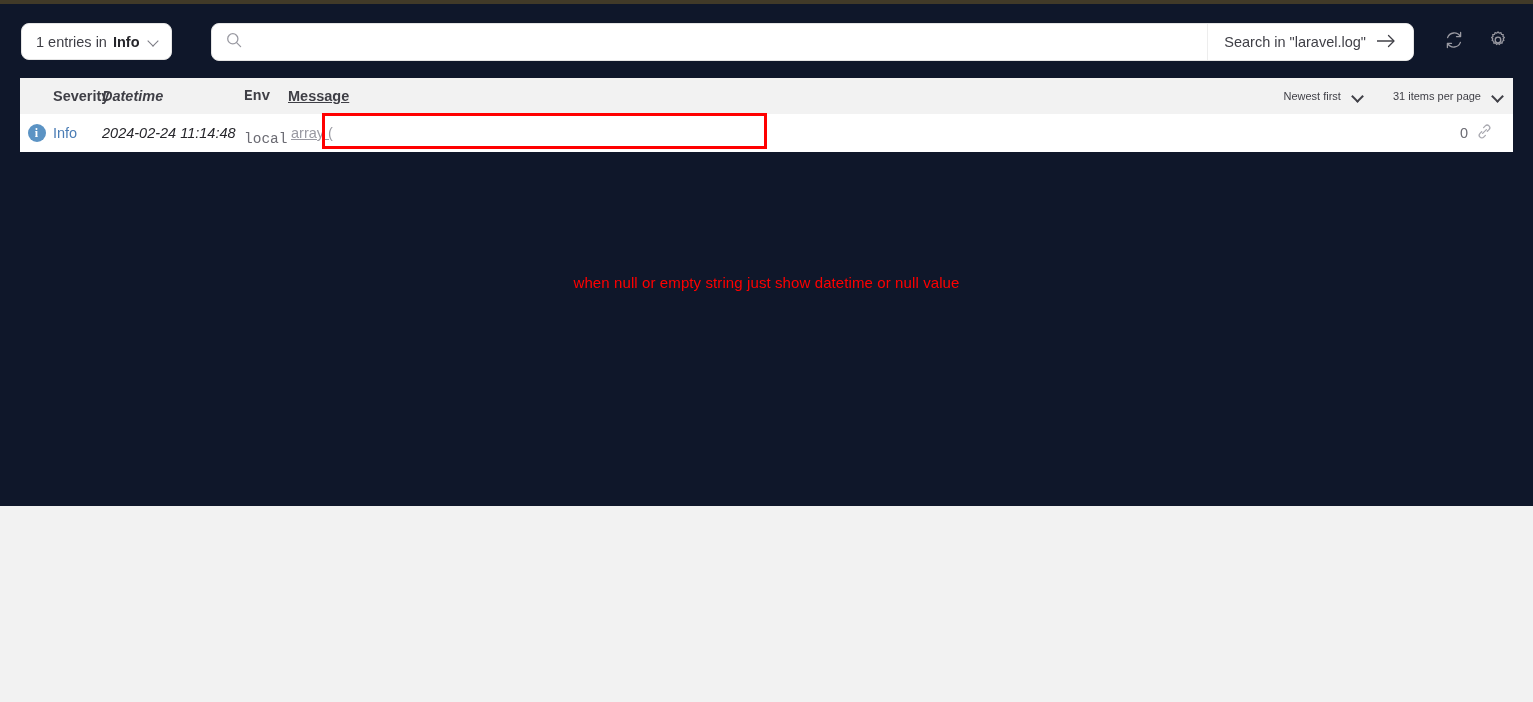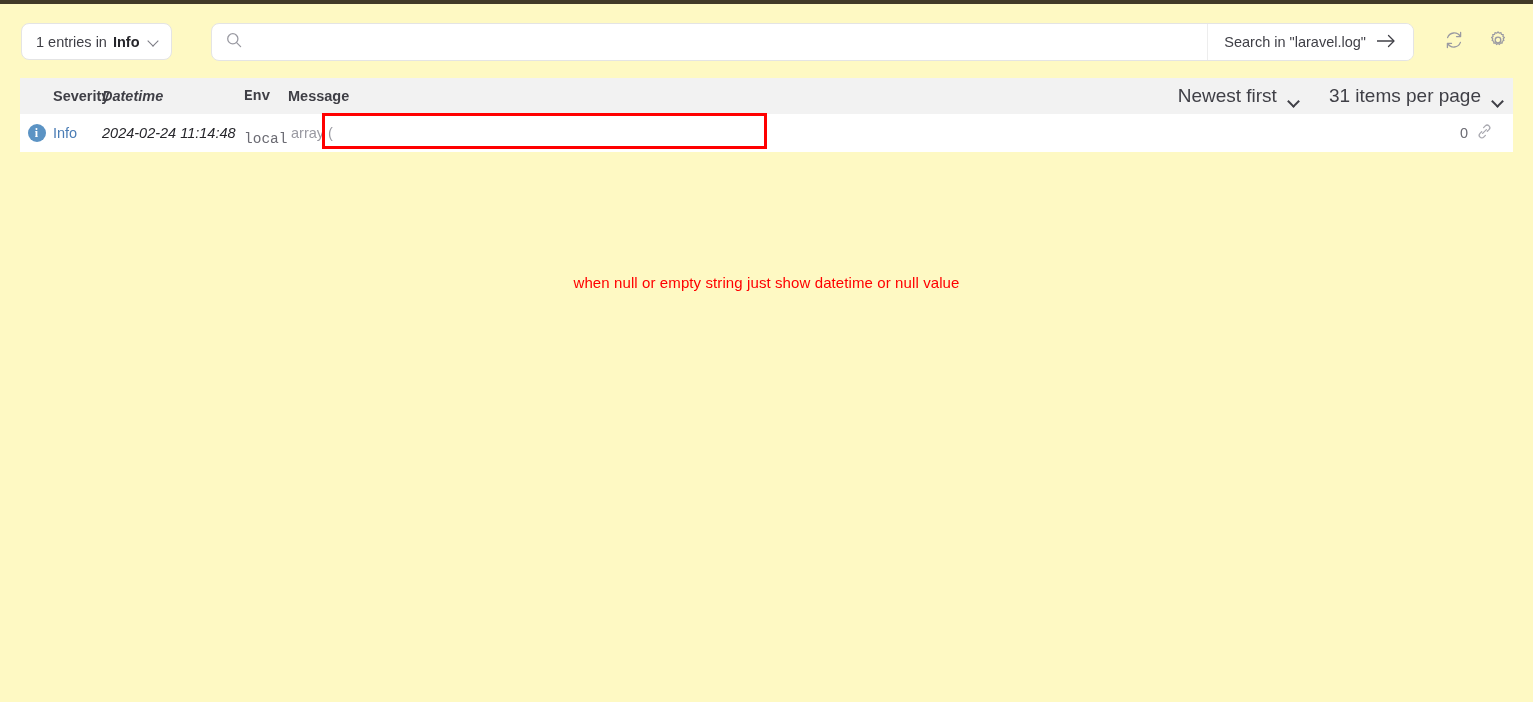--- a/index.html
+++ b/index.html
@@ -18,22 +18,22 @@
     position: absolute;
     top: 0; left: 0;
     width: 1533px;
     height: 4px;
     background: #413a28;
   }
   .page {
     position: absolute;
     top: 4px; left: 0;
     width: 1533px;
-    height: 698px;
-    background: #fef9c3;
+    height: 502px;
+    background: #0f172a;
   }
 
   
   .toolbar {
     position: absolute;
     top: 17px;
     left: 0;
     width: 1533px;
     height: 46px;
   }
@@ -152,30 +152,30 @@
     height: 36px;
     font-size: 14.5px;
     font-weight: bold;
     color: #3f3f46;
     background: #f2f2f2;
   }
   .col-icon    { width: 33px;  flex: 0 0 33px; }
   .col-sev     { width: 49px;  flex: 0 0 49px; }
   .col-dt      { width: 142px; flex: 0 0 142px; font-style: italic; }
   .col-env     { width: 44px;  flex: 0 0 44px; font-family: Liberation Mono, monospace; }
-  .col-msg     { flex: 1 1 auto; min-width: 0; }
+  .col-msg     { flex: 1 1 auto; min-width: 0; text-decoration: underline; }
   .col-right   { flex: 0 0 auto; display: flex; align-items: center; gap: 30px; padding-right: 10px; }
 
   .thead .col-dt { padding-left: 0; }
   .sort-ctl, .perpage-ctl {
     display: flex;
-    align-items: flex-end;
+    align-items: center;
     gap: 9px;
     font-weight: normal;
-    font-size: 19px;
+    font-size: 11px;
     color: #3f3f46;
     cursor: pointer;
     white-space: nowrap;
   }
 
   .trow {
     display: flex;
     align-items: center;
     height: 38px;
     background: #ffffff;

